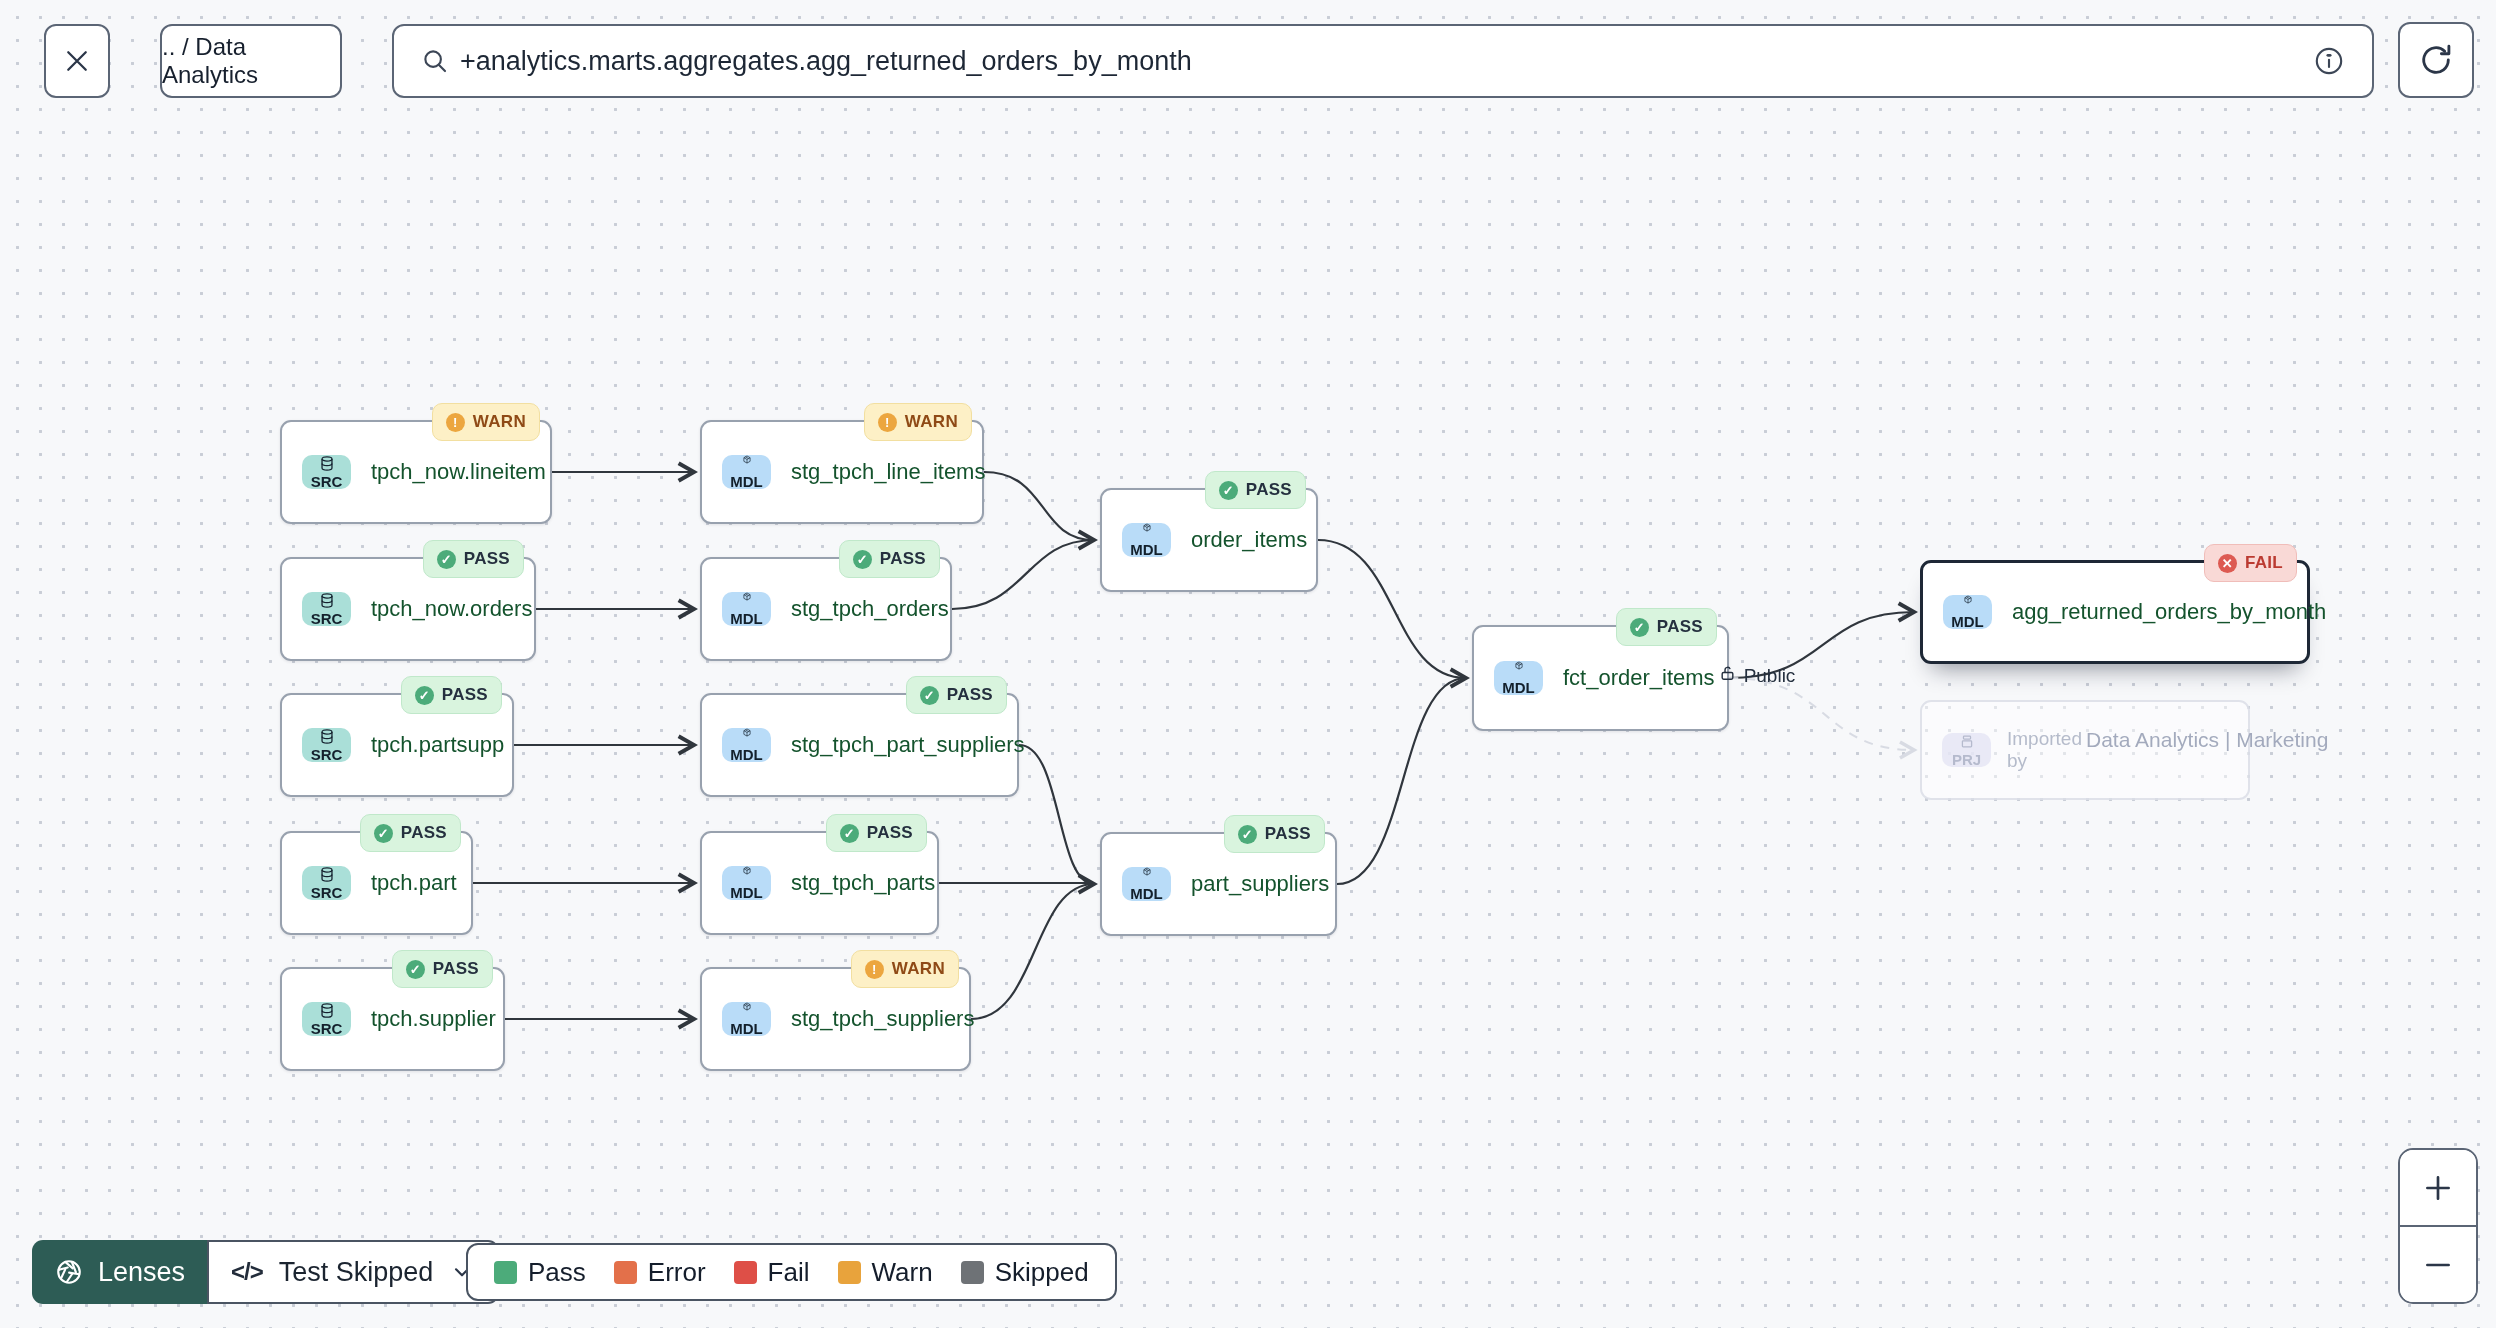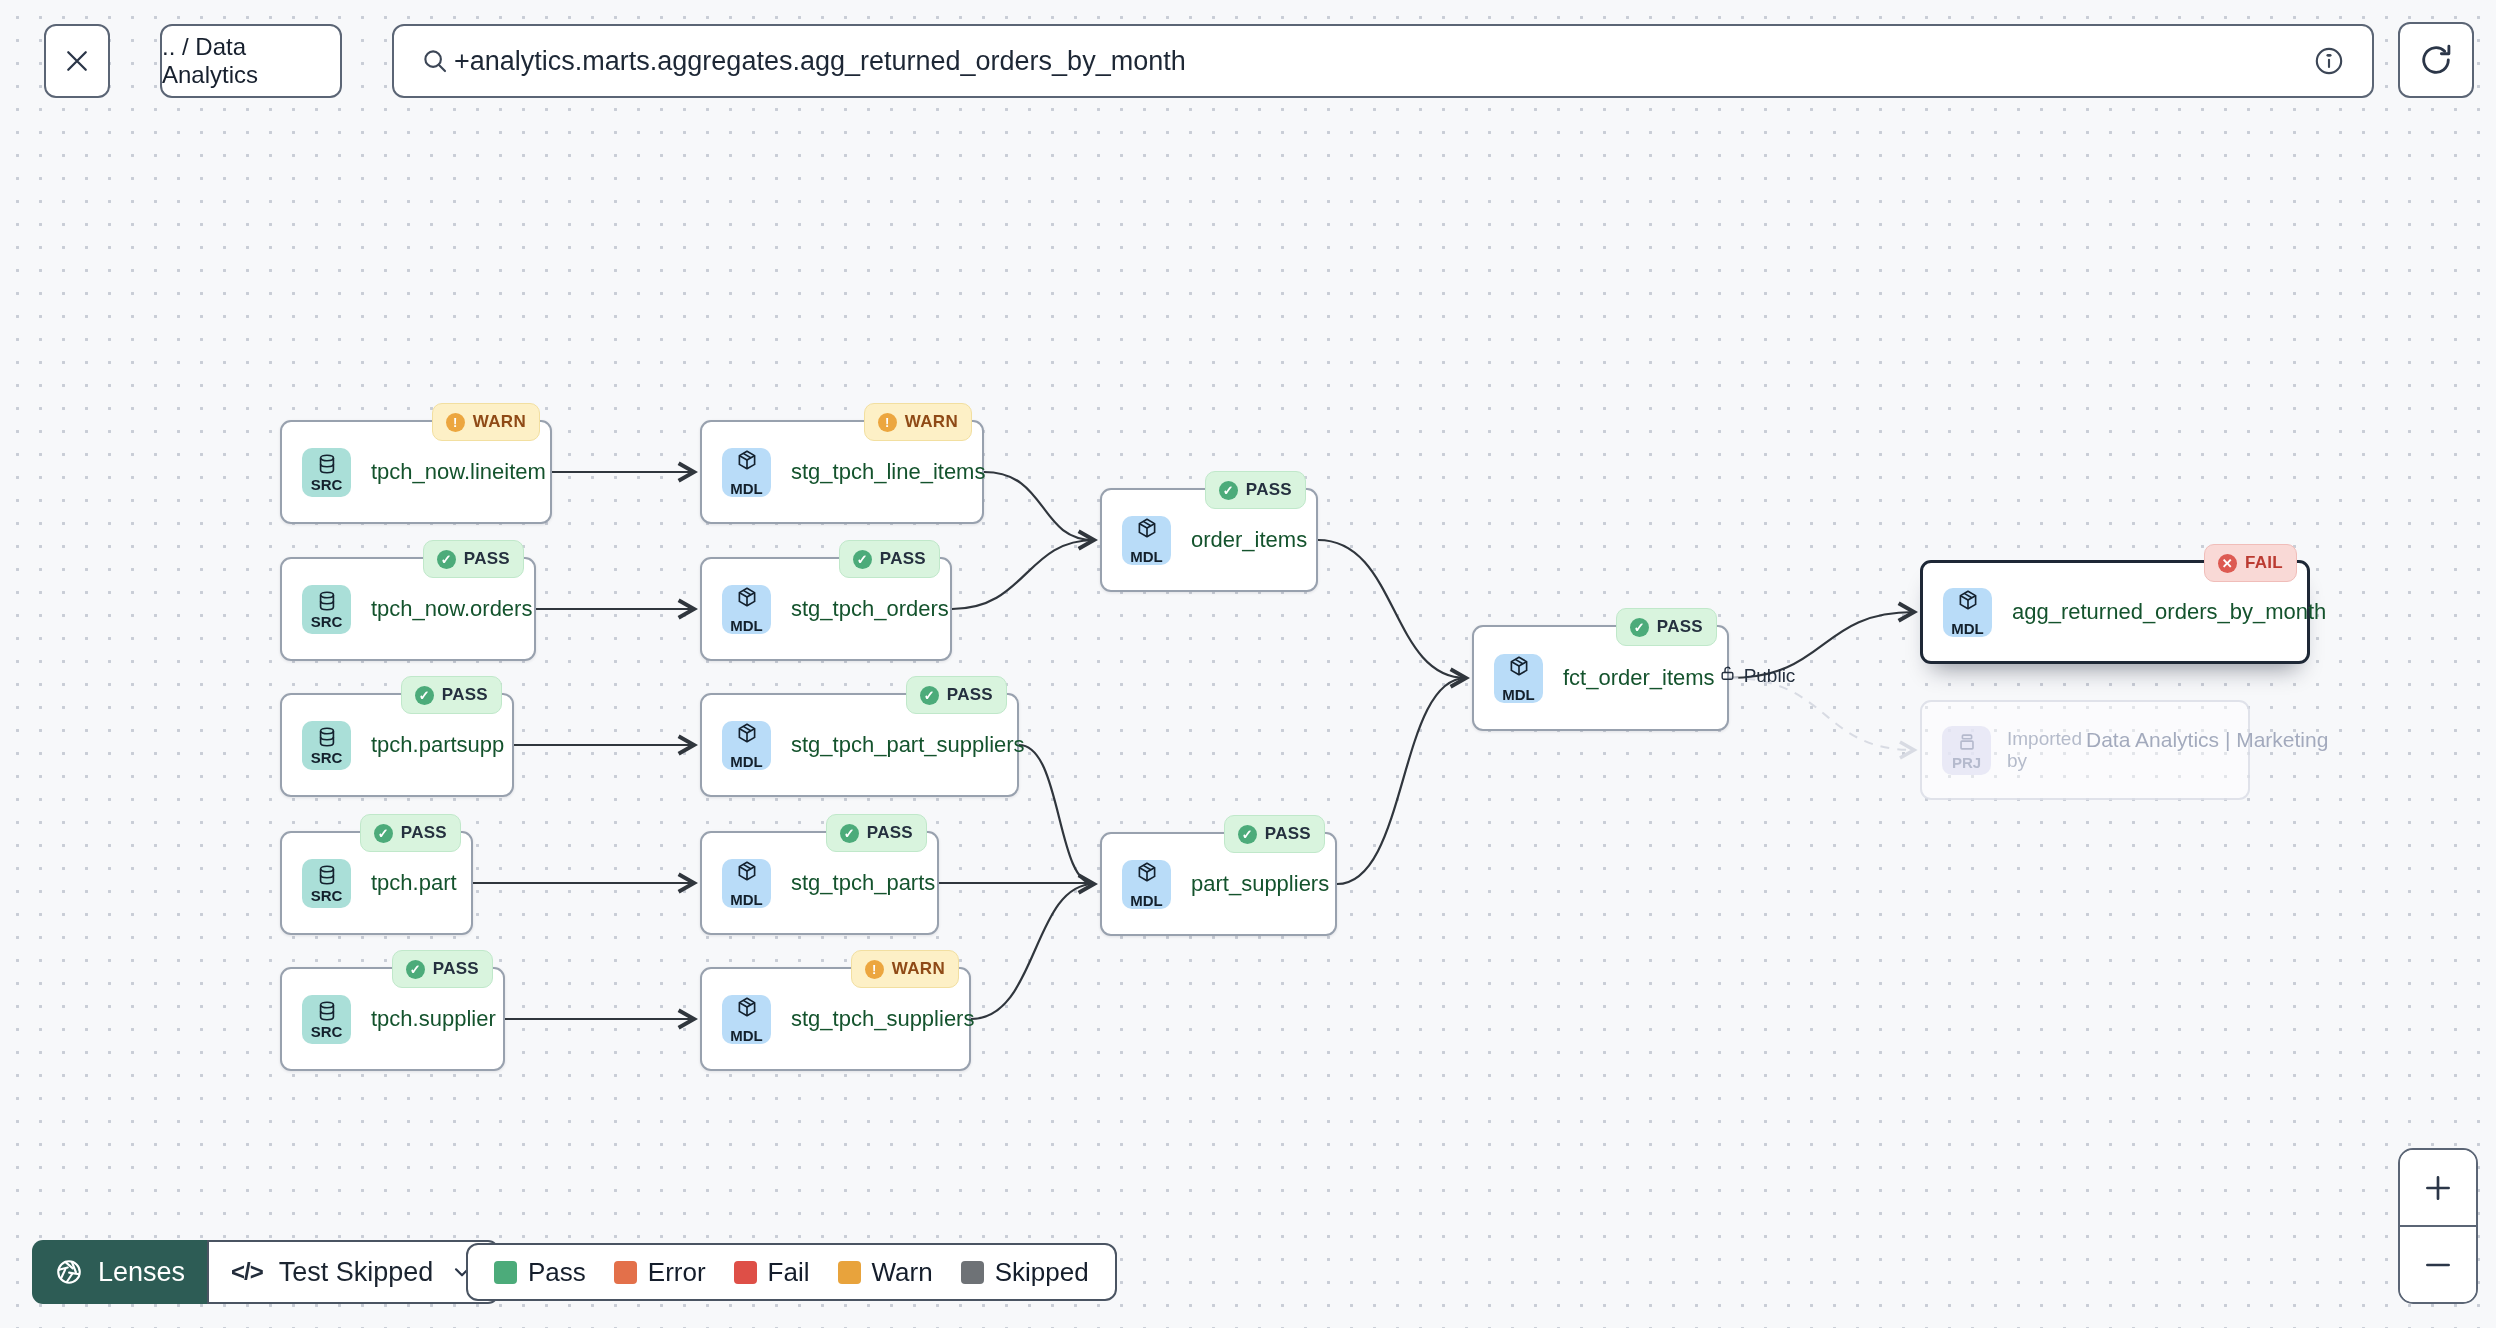--- a/index.html
+++ b/index.html
@@ -17,41 +17,41 @@
   }
   svg { display:block; }
   
   .topbar-item {
     position:absolute; top:24px; height:74px; background:#fff;
     border:2px solid #5b6575; border-radius:12px;
     display:flex; align-items:center; justify-content:center;
   }
   .btn-close { left:44px; width:66px; cursor:pointer; }
   .breadcrumb { left:160px; width:182px; font-size:24px; color:#17202e; cursor:pointer; }
-  .searchbox { left:392px; width:1982px; justify-content:flex-start; padding:0 26px; gap:4px; }
+  .searchbox { left:392px; width:1982px; justify-content:flex-start; padding:0 26px; gap:10px; }
   .searchbox input {
     flex:1; border:none; outline:none; font-family:"Liberation Sans",sans-serif;
     font-size:27px; color:#1d2735; background:transparent;
   }
   .info-btn { margin-left:auto; cursor:pointer; display:flex; }
   .btn-refresh { left:2398px; width:76px; height:76px; top:22px; cursor:pointer; }
   
   .node {
     position:absolute; height:104px; background:#fff;
     border:2px solid #98a1ae; border-radius:11px;
     display:flex; align-items:center; gap:20px; padding:0 20px;
     box-shadow:0 1px 3px rgba(16,24,40,.10); z-index:3; cursor:pointer;
   }
   .node.selected { border:3px solid #1e2836; box-shadow:0 16px 22px -12px rgba(15,23,42,.45); }
   .node.ghost {
     border:2px solid #dcdfe8; background:rgba(255,255,255,.55);
     box-shadow:none; opacity:.85; color:#a2a9bd;
   }
   .node-icon {
-    width:49px; height:49px; border-radius:10px; flex:0 0 auto;
+    width:49px; height:34px; border-radius:10px; flex:0 0 auto;
     display:flex; flex-direction:column; align-items:center; justify-content:center;
     font-size:15px; font-weight:700; color:#13202c; line-height:1;
   }
   .node-icon svg { margin-bottom:2px; }
   .icon-src { background:#aadfd8; }
   .icon-mdl { background:#b9dcf8;gap:8px; }
   .icon-prj { background:#e7e7f6; color:#aab0c6; }
   .node-label { font-size:22px; font-weight:500; white-space:nowrap; color:#14532d; }
   .node-text { display:flex; flex-direction:row; gap:4px; }
   .node-sub { display:flex; align-items:flex-start; gap:8px; font-size:19px; color:#242f3e; }

